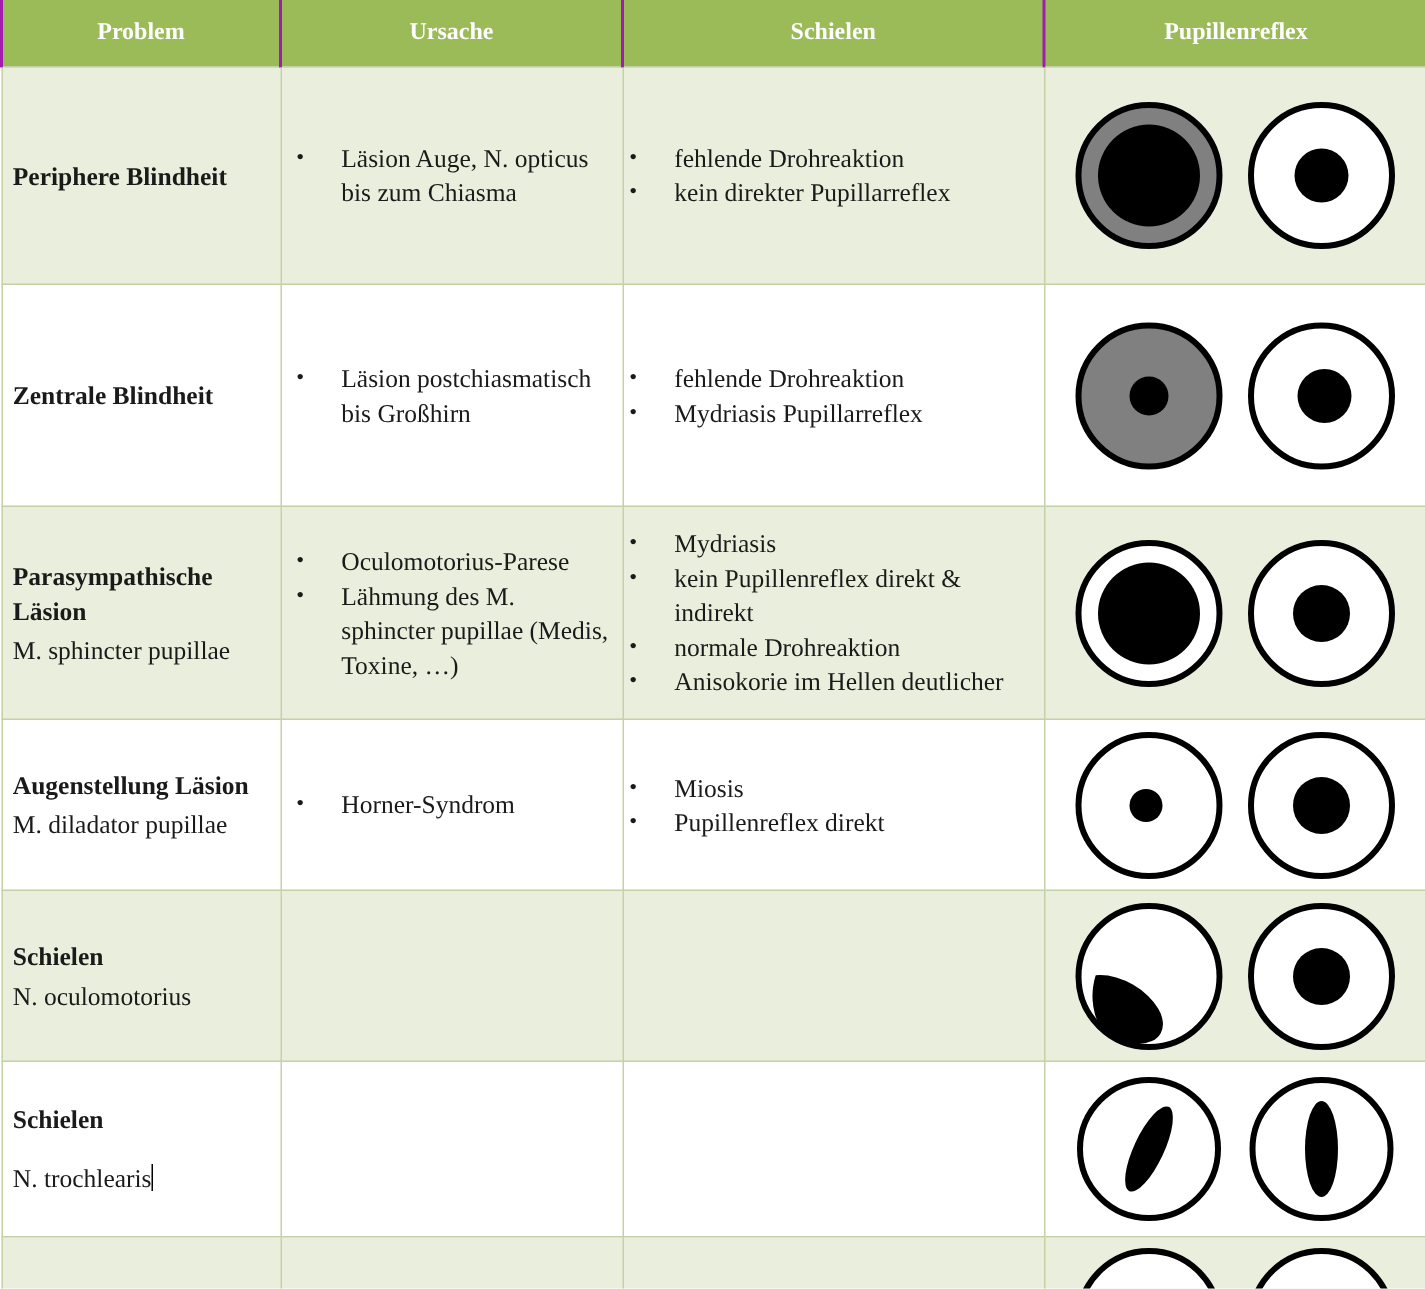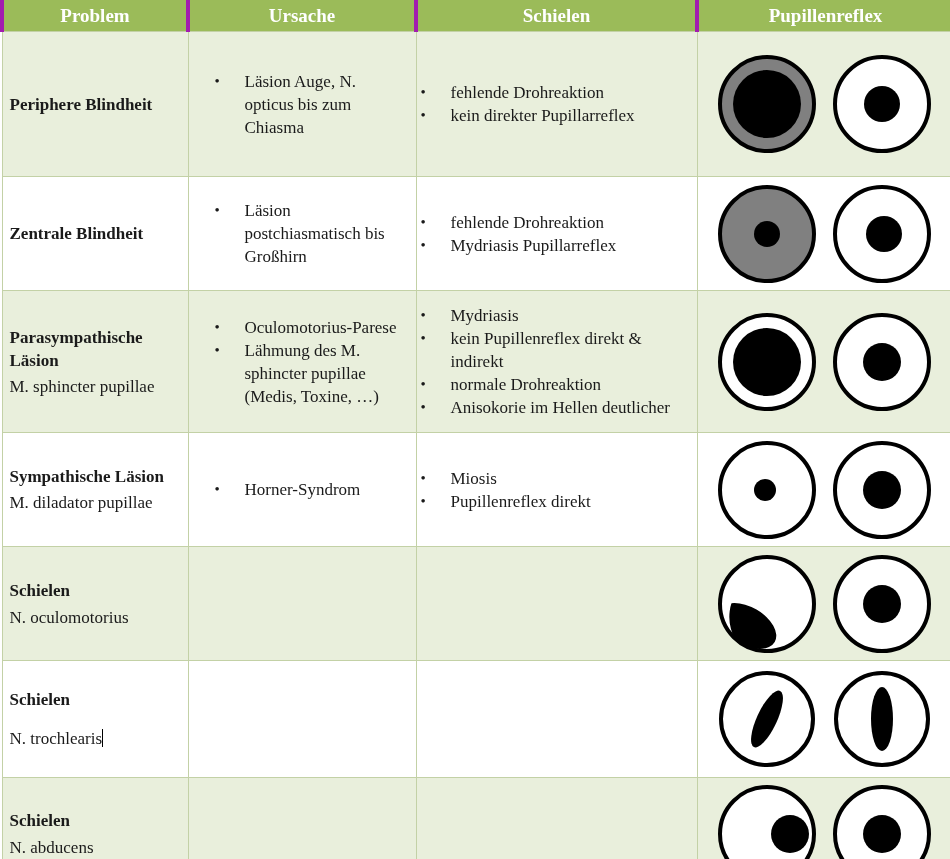--- a/index.html
+++ b/index.html
@@ -1,27 +1,27 @@
 <!DOCTYPE html>
 <html><head>
 <meta charset="utf-8">
 <style>
   html, body { margin:0; padding:0; background:#ffffff; }
   body { width:950px; height:859px; overflow:hidden; font-family:"Liberation Serif", serif; color:#1a1a1a; }
   table { border-collapse:collapse; width:950px; table-layout:fixed; }
   col.c1 { width:186px; } col.c2 { width:228px; } col.c3 { width:281px; } col.c4 { width:255px; }
-  th { background:#9bbb59; color:#ffffff; font-weight:bold; font-size:19px; height:31px; padding:0; text-align:center; border-left:4px solid #a21caf; }
+  th { background:#9bbb59; color:#ffffff; font-weight:bold; font-size:16px; height:44px; padding:0; text-align:center; border-left:2px solid #a21caf; }
   td { border:1px solid #c3d1a6; vertical-align:middle; padding:0 7px; font-size:17px; line-height:23px; }
   tr.odd td { background:#e9efdc; }
   tr.even td { background:#ffffff; }
   .prob-title { font-weight:bold; }
   ul { margin:0; padding:0; list-style:none; }
   li { position:relative; padding-left:33px; }
   li::before { content:"•"; position:absolute; left:3px; top:0; font-size:15px; }
-  td.ursache { padding-left:23px; }
+  td.ursache { padding-left:7px; }
   td.diag { padding-left:1px; }
   td.eyes { padding:0; text-align:center; }
   .eyepair { display:flex; justify-content:space-around; align-items:center; padding:0 12px; }
   svg { display:block; }
   .caret { display:inline-block; width:1px; height:18px; background:#000; vertical-align:-3px; }
 </style>
 </head>
 <body>
 
 <table>
@@ -63,21 +63,21 @@
               <circle cx="50" cy="50" r="34" fill="#000"></circle>
             </svg>
           <svg width="100" height="100" viewBox="0 0 100 100">
               <circle cx="50" cy="50" r="47" fill="#fff" stroke="#000" stroke-width="4"></circle>
               <circle cx="50" cy="50" r="18" fill="#000"></circle>
             </svg>
         </div>
       </td>
     </tr>
 
-    <tr class="even" style="height:114px">
+    <tr class="even" style="height:148px">
       <td>
         <div class="prob-title">Zentrale Blindheit</div>
       </td>
       <td class="ursache">
         <ul>
             <li>Läsion postchiasmatisch bis Großhirn</li>
           </ul>
       </td>
       <td class="diag">
         <ul>
@@ -127,21 +127,21 @@
           <svg width="100" height="100" viewBox="0 0 100 100">
               <circle cx="50" cy="50" r="47" fill="#fff" stroke="#000" stroke-width="4"></circle>
               <circle cx="50" cy="50" r="19" fill="#000"></circle>
             </svg>
         </div>
       </td>
     </tr>
 
     <tr class="even" style="height:114px">
       <td>
-        <div class="prob-title">Sympathische Läsion</div>
+        <div class="prob-title">Augenstellung Läsion</div>
         <div style="margin-top:3px">M. diladator pupillae</div>
       </td>
       <td class="ursache">
         <ul>
             <li>Horner-Syndrom</li>
           </ul>
       </td>
       <td class="diag">
         <ul>
           <li>Miosis</li>

